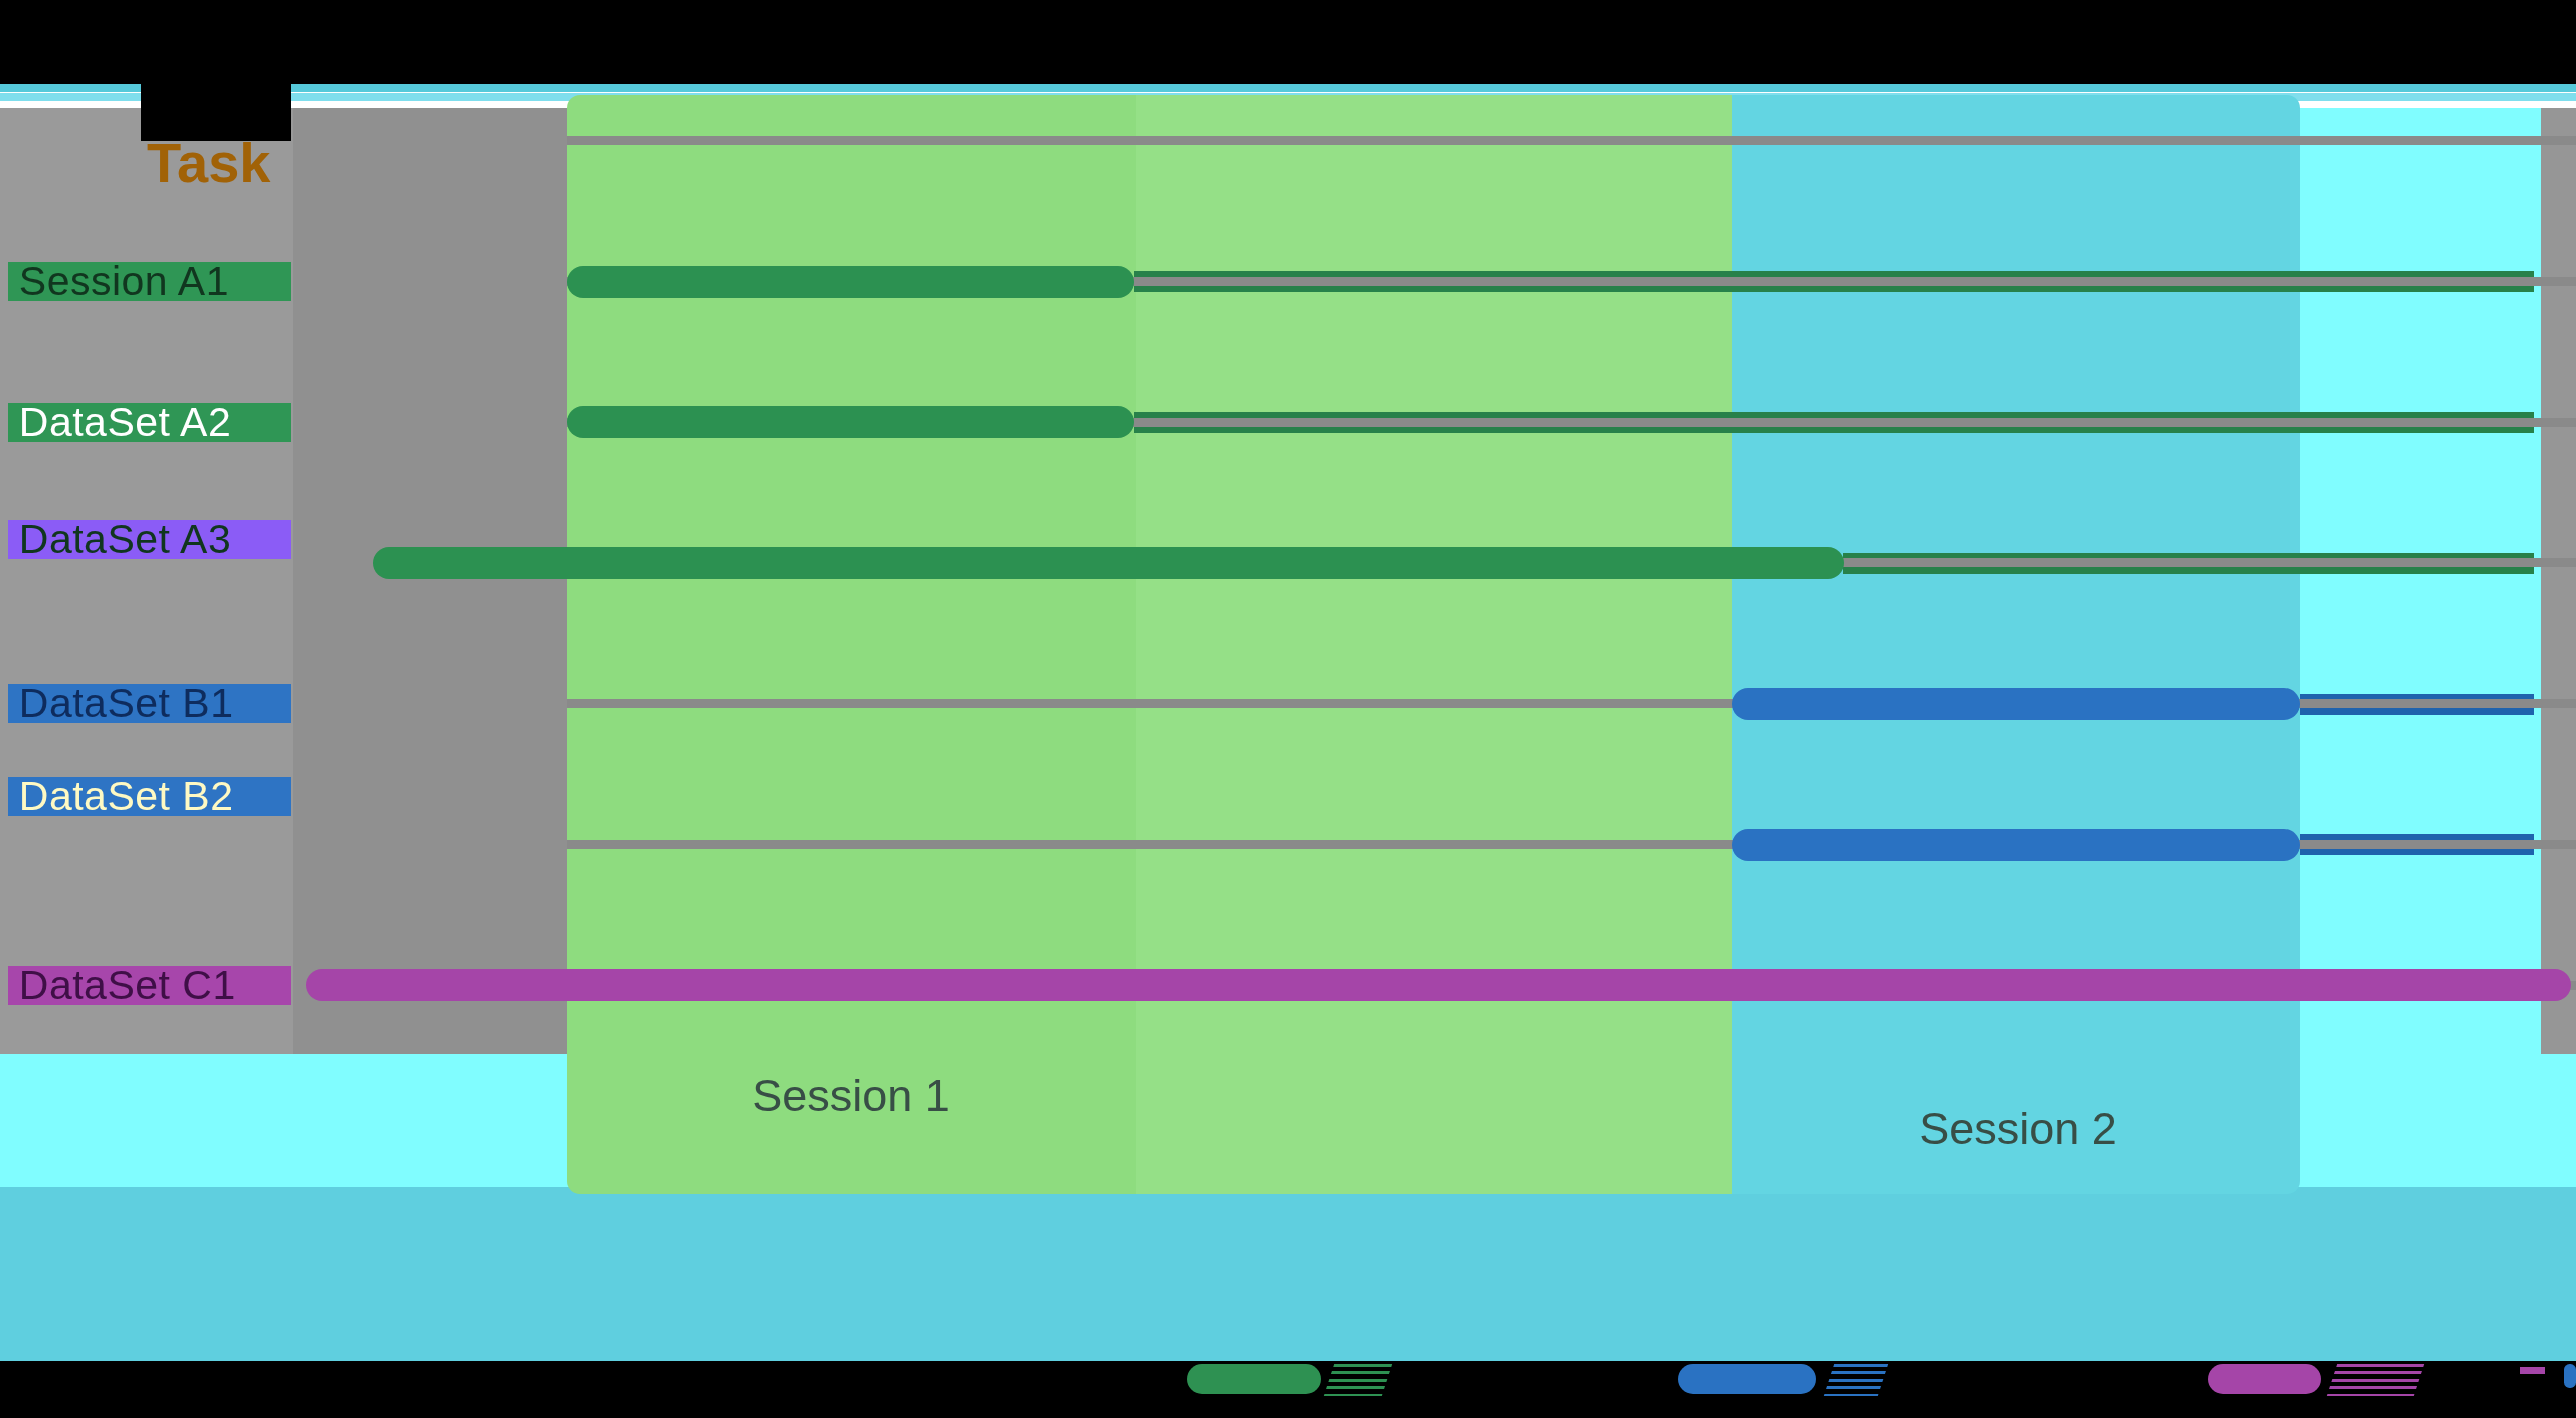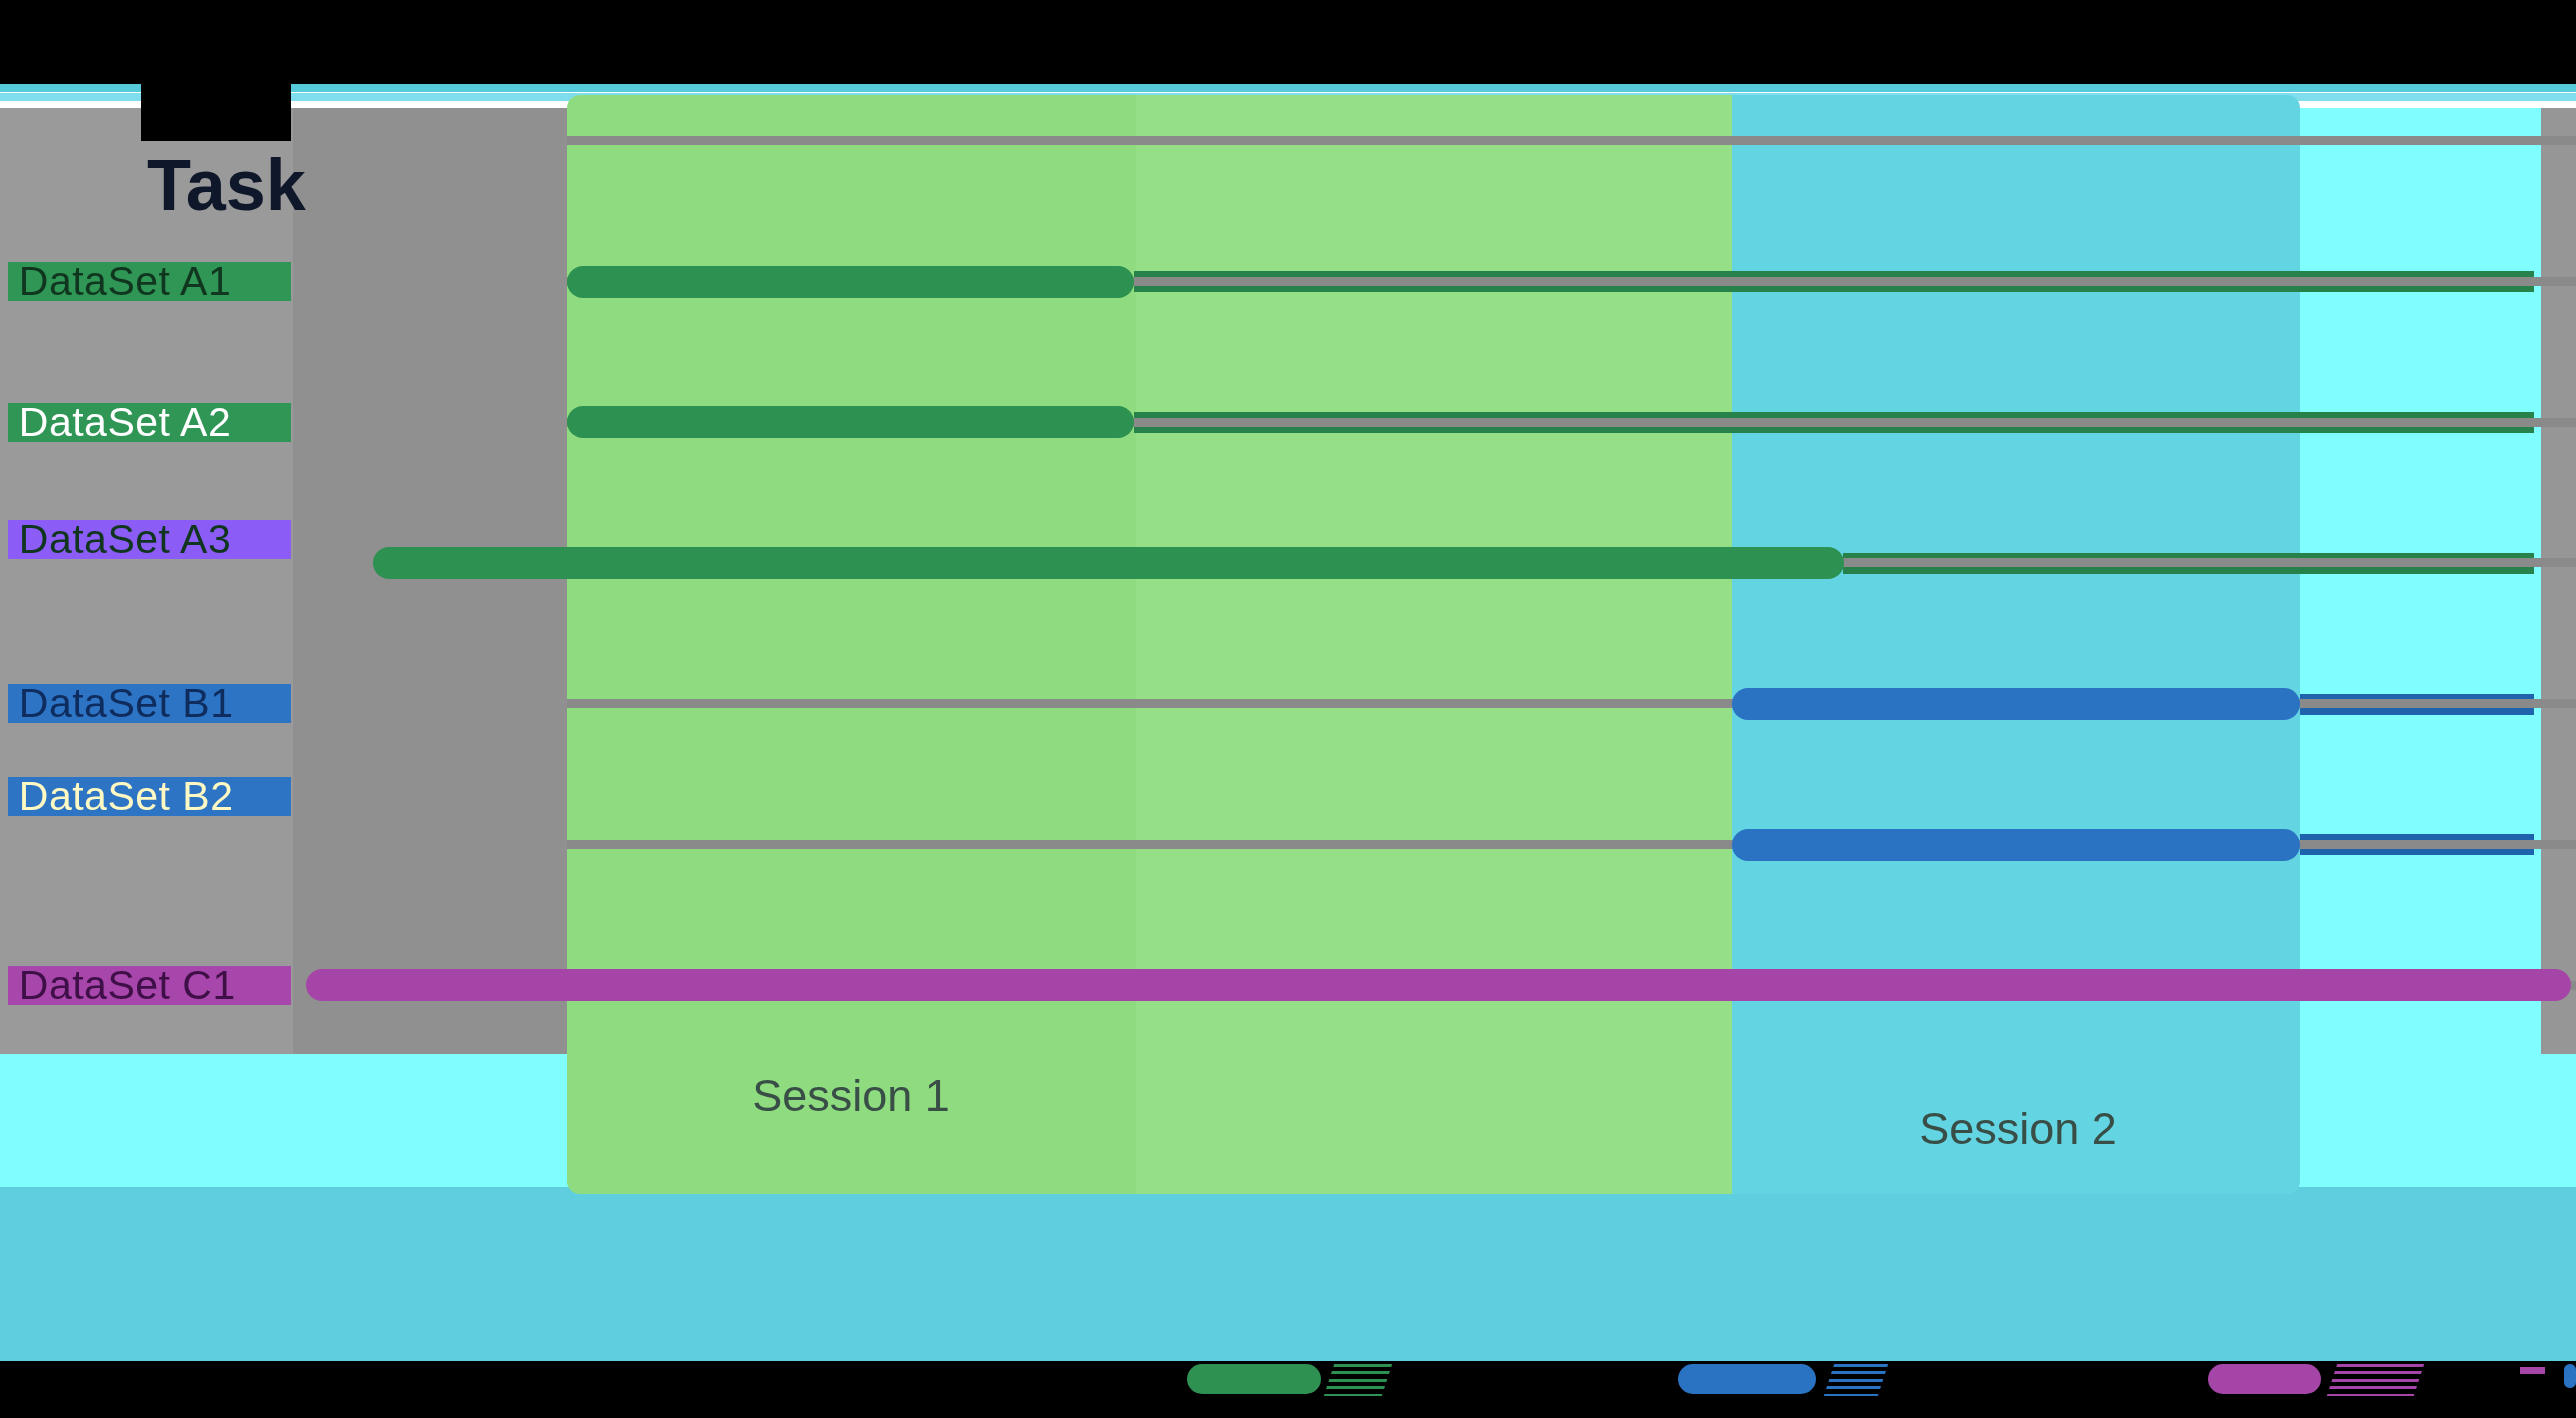--- a/index.html
+++ b/index.html
@@ -9,21 +9,21 @@
   .band{position:absolute;}
   .track{position:absolute;height:9.4px;}
   .tail{position:absolute;height:20.6px;}
   .bar{position:absolute;height:32px;border-radius:16px;}
   .rowlabel{position:absolute;height:39px;width:283px;left:7.5px;overflow:hidden;
             display:flex;align-items:center;padding-left:11.3px;box-sizing:border-box;
             font-size:41px;letter-spacing:0.5px;white-space:nowrap;}
   .session-label{position:absolute;transform:translate(-50%,-50%);font-size:45px;color:#384e46;}
   .legend-pill{position:absolute;height:30px;border-radius:15px;}
   .legend-sliver{position:absolute;height:32px;transform:skewX(-18deg);}
-  #task-label{position:absolute;font-size:72px;font-weight:bold;color:#0f172a;margin-top:14px;}
+  #task-label{position:absolute;font-size:56px;font-weight:bold;color:#a16207;}
 </style>
 </head>
 <body>
 
 <div id="stage">
 
   <div class="abs" id="top-black" style="left: 0px; top: 0px; width: 2576px; height: 84px; background: rgb(0, 0, 0);"></div>
   <div class="abs" id="cyan-strip-upper" style="left: 0px; top: 84px; width: 2576px; height: 8.4px; background: rgb(86, 201, 218);"></div>
   <div class="abs" id="cyan-strip-lower" style="left: 0px; top: 93px; width: 2576px; height: 7.5px; background: rgb(127, 222, 237);"></div>
   <div class="abs" id="label-col" style="left: 0px; top: 108px; width: 293px; height: 946px; background: rgb(154, 154, 154);"></div>
@@ -58,21 +58,21 @@
     </div>
   <div id="bars">
       <div class="bar" style="left: 567px; width: 567px; top: 266px; background: rgb(44, 145, 81);"></div>
       <div class="bar" style="left: 567px; width: 567px; top: 406px; background: rgb(44, 145, 81);"></div>
       <div class="bar" style="left: 373px; width: 1471px; top: 547px; background: rgb(44, 145, 81);"></div>
       <div class="bar" style="left: 1732px; width: 568px; top: 688px; background: rgb(42, 114, 194);"></div>
       <div class="bar" style="left: 1732px; width: 568px; top: 829px; background: rgb(42, 114, 194);"></div>
       <div class="bar" style="left: 306px; width: 2265px; top: 969px; background: rgb(165, 69, 168);"></div>
     </div>
   <div id="labels">
-      <div class="rowlabel" style="top: 262px; background: rgb(47, 150, 85); color: rgb(17, 54, 31);">DataSet A1</div>
+      <div class="rowlabel" style="top: 262px; background: rgb(47, 150, 85); color: rgb(17, 54, 31);">Session A1</div>
       <div class="rowlabel" style="top: 403px; background: rgb(47, 150, 85); color: #ffffff;">DataSet A2</div>
       <div class="rowlabel" style="top: 520px; background: #8b5cf6; color: rgb(17, 54, 31);">DataSet A3</div>
       <div class="rowlabel" style="top: 684px; background: rgb(46, 116, 196); color: rgb(14, 44, 94);">DataSet B1</div>
       <div class="rowlabel" style="top: 777px; background: rgb(46, 116, 196); color: #fef9c3;">DataSet B2</div>
       <div class="rowlabel" style="top: 966px; background: rgb(167, 70, 171); color: rgb(63, 15, 71);">DataSet C1</div>
     </div>
 
   <div id="task-label" style="left: 147px; top: 130px;">Task</div>
   <div class="abs" id="task-obscure" style="left: 141px; top: 81px; width: 150px; height: 60px; background: rgb(0, 0, 0);"></div>
 

